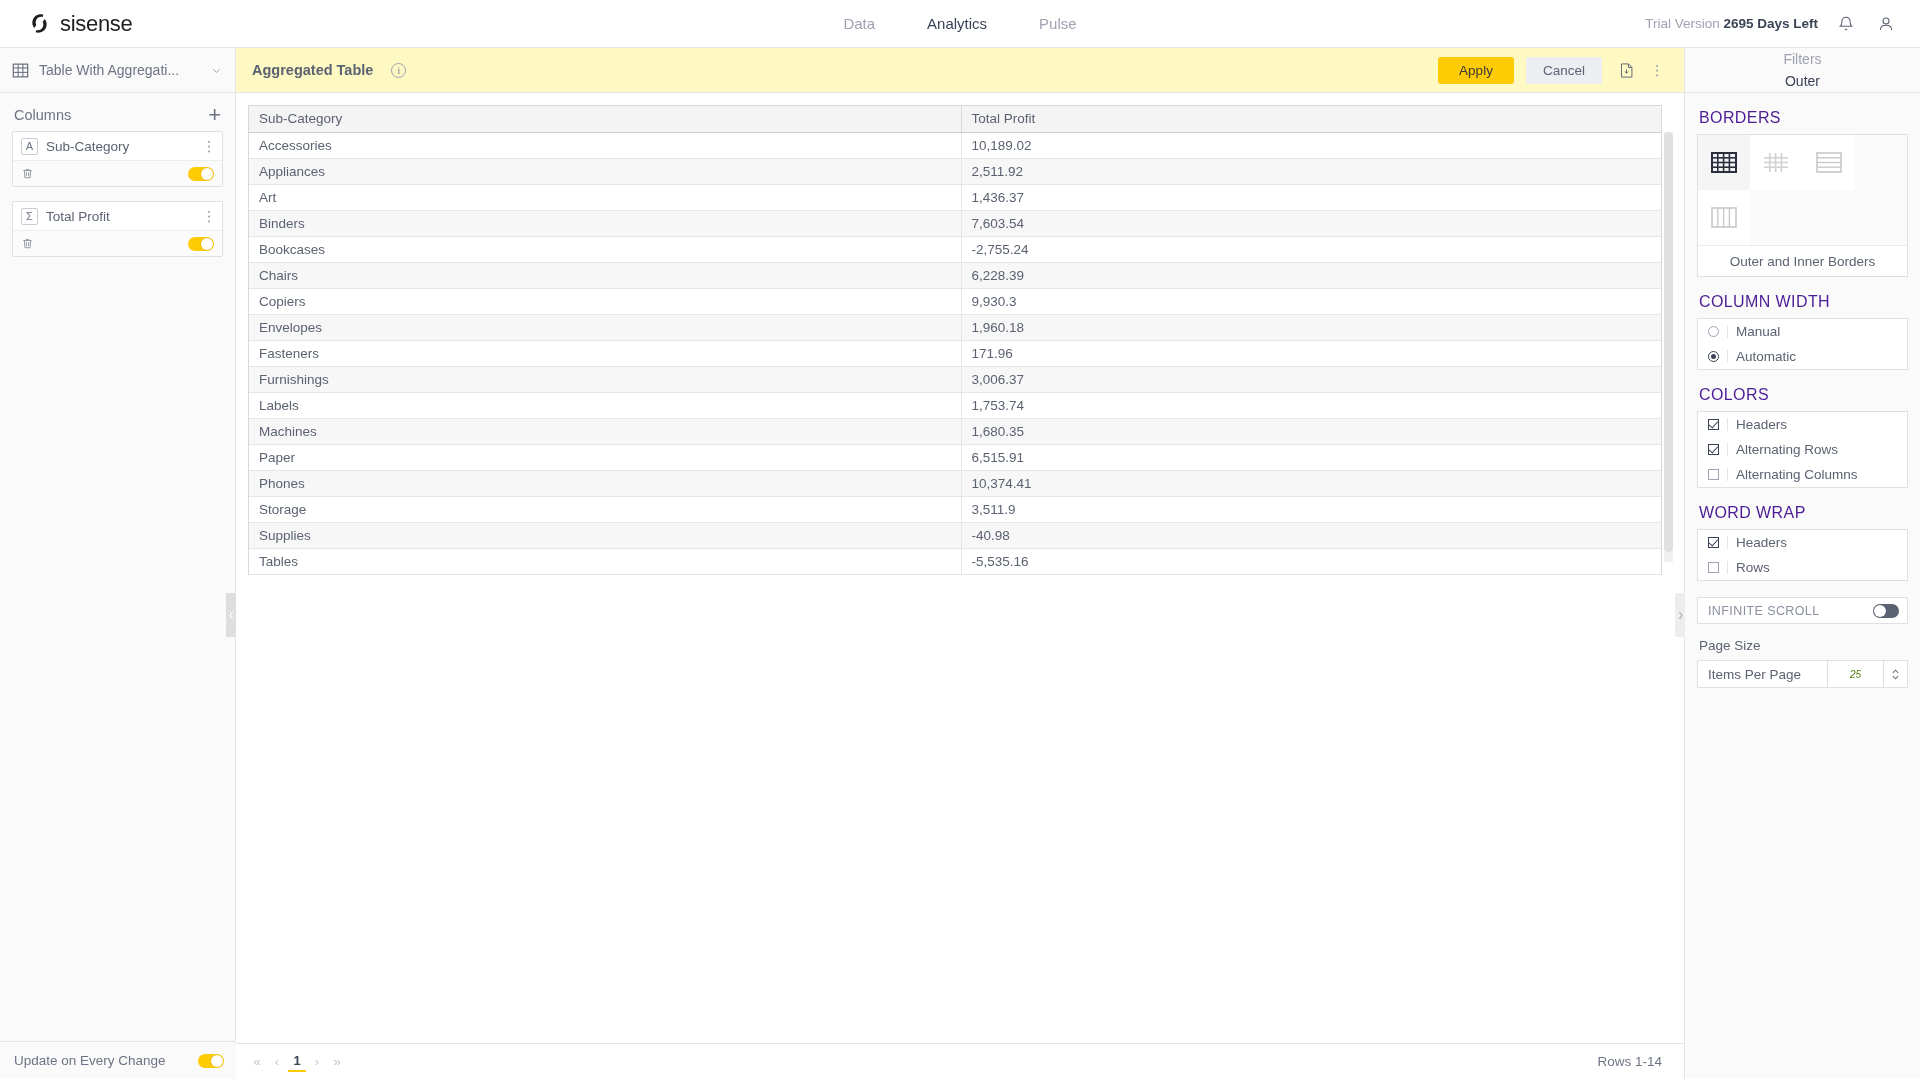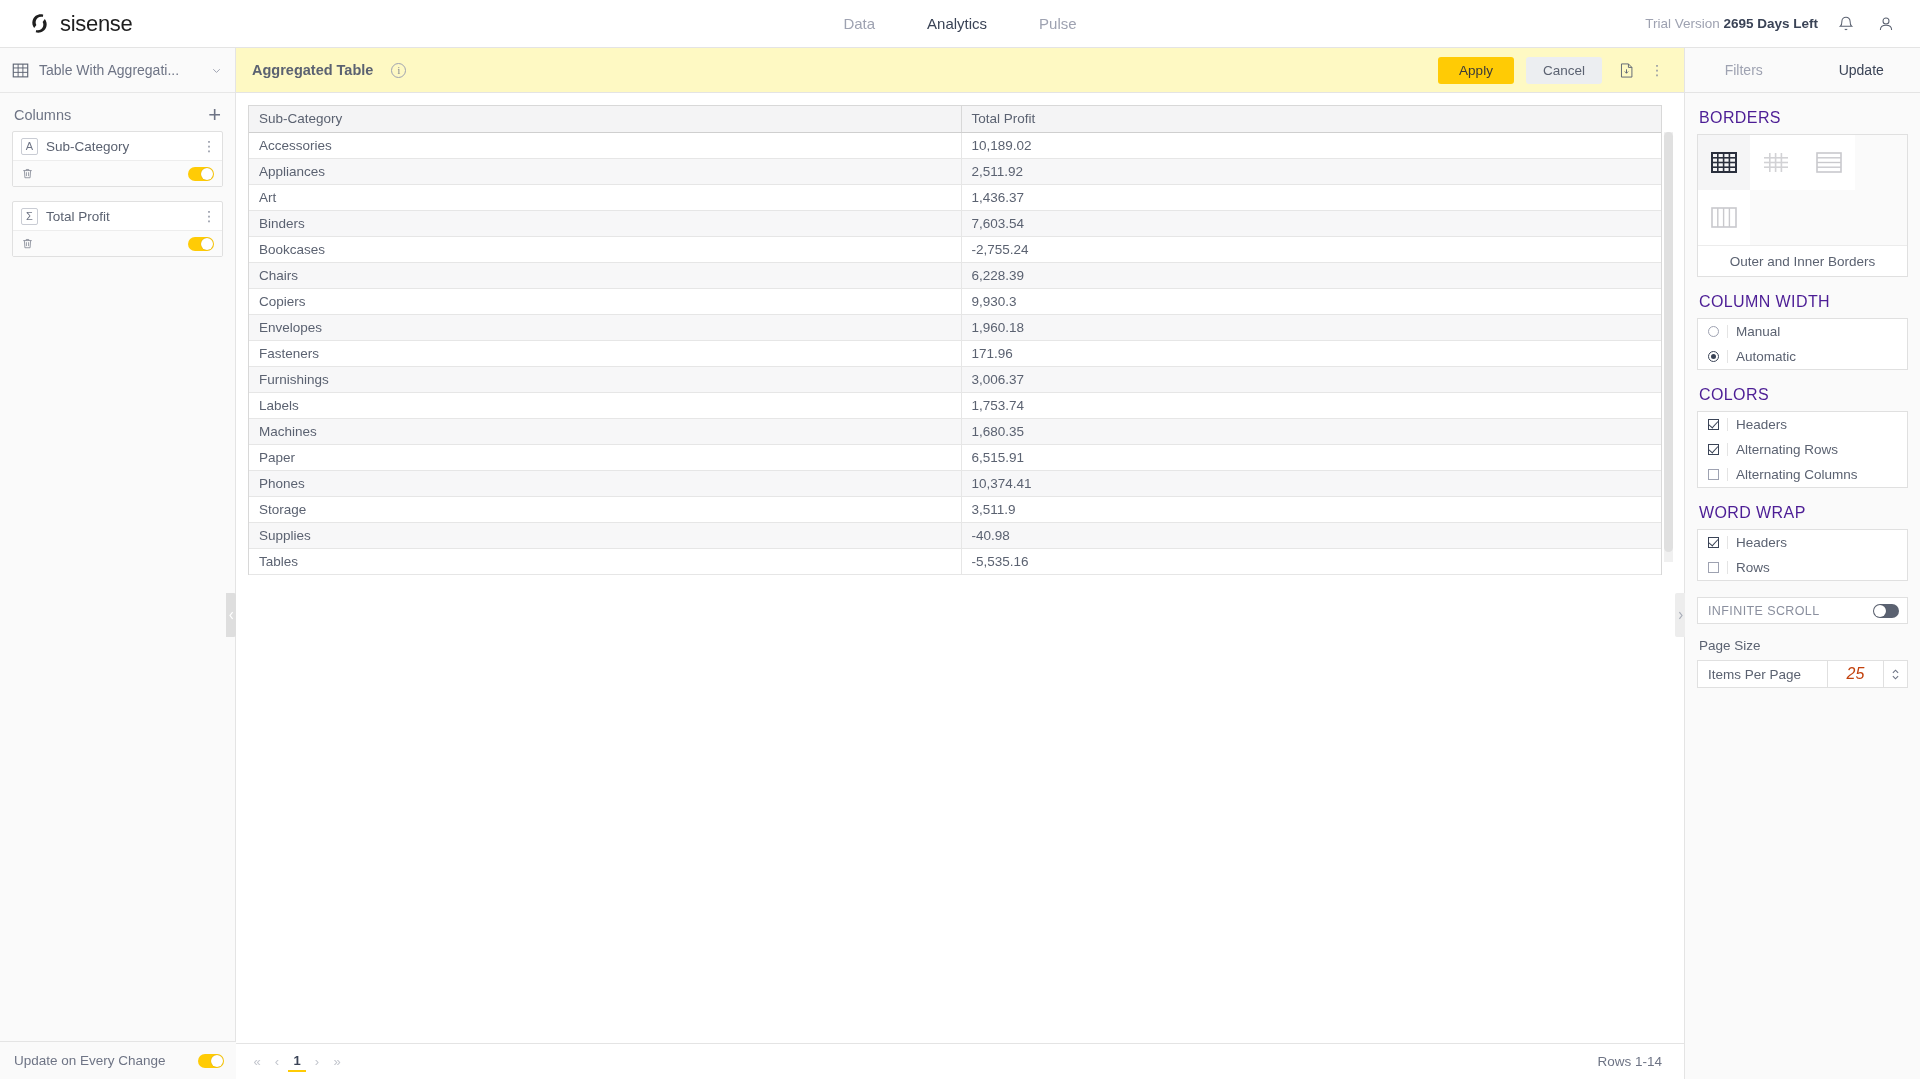--- a/index.html
+++ b/index.html
@@ -181,21 +181,21 @@
     justify-content: center; font-size: 13px; color: #c3c6ce; cursor: pointer;
   }
   .pg.num { color: #3a4356; font-weight: 700; border-bottom: 2px solid #ffcb05; }
   .rows-count { margin-left: auto; font-size: 13.5px; color: #6e7485; }
 
   
   .rightpanel {
     position: absolute; top: 48px; right: 0; width: 236px; height: 1031px;
     background: #fafafa; border-left: 1px solid #e4e4e4;
   }
-  .rp-tabs { height: 45px; display: flex; border-bottom: 1px solid #e4e4e4; }
+  .rp-tabs { height: 45px; display: flex; border-bottom: 1px solid #e4e4e4; flex-direction: column; }
   .rp-tab {
     flex: 1; display: flex; align-items: center; justify-content: center;
     font-size: 14px; color: #9ea2b1; cursor: pointer; position: relative;
   }
   .rp-tab.active { color: #3a4356; }
   .rp-section-label {
     font-size: 16px; color: #4c1d95; letter-spacing: 0.4px;
     padding: 16px 14px 7px 14px; text-transform: uppercase;
   }
   .rp-box { margin: 0 12px; border: 1px solid #e0e0e0; background: #fff; }
@@ -238,21 +238,21 @@
 
   .pagesize-label { font-size: 13.5px; color: #5b6271; padding: 14px 14px 7px 14px; }
   .stepper-box {
     margin: 0 12px; border: 1px solid #e0e0e0; background: #fff; height: 28px;
     display: flex; align-items: center; padding-left: 10px;
   }
   .stepper-label { font-size: 13.5px; color: #5b6271; flex: 1; }
   .stepper-field {
     width: 56px; height: 26px; border-left: 1px solid #e0e0e0;
     display: flex; align-items: center; justify-content: center;
-    font-size: 16px; color: #c2410c; font-style: italic;
+    font-size: 10px; color: #4d7c0f; font-style: italic;
   }
   .stepper-arrows {
     width: 24px; height: 26px; border-left: 1px solid #e0e0e0;
     display: flex; flex-direction: column; align-items: center; justify-content: center;
     color: #6e7485; font-size: 8px; cursor: pointer; line-height: 8px; gap: 1px;
   }
 </style>
 </head>
 <body>
 
@@ -482,21 +482,21 @@
 <div class="rightpanel">
 
   <div class="collapse-handle-right">
     <svg width="7" height="9" viewBox="0 0 8 12" fill="none" stroke="currentColor" stroke-width="1.6">
       <path d="M2.5 1.5L6 6l-3.5 4.5"></path>
     </svg>
   </div>
 
   <div class="rp-tabs">
     <div class="rp-tab">Filters</div>
-    <div class="rp-tab active">Update</div>
+    <div class="rp-tab active">Outer</div>
   </div>
 
   <div class="rp-section-label">BORDERS</div>
   <div class="rp-box">
     <div class="border-grid">
       <div class="border-cell selected">
         <svg width="26" height="21" viewBox="0 0 26 21">
           <rect x="1" y="1" width="24" height="19" fill="none" stroke="#2a2f3d" stroke-width="2"></rect>
           <g stroke="#2a2f3d" stroke-width="1.6">
             <line x1="6.8" y1="1" x2="6.8" y2="20"></line>

